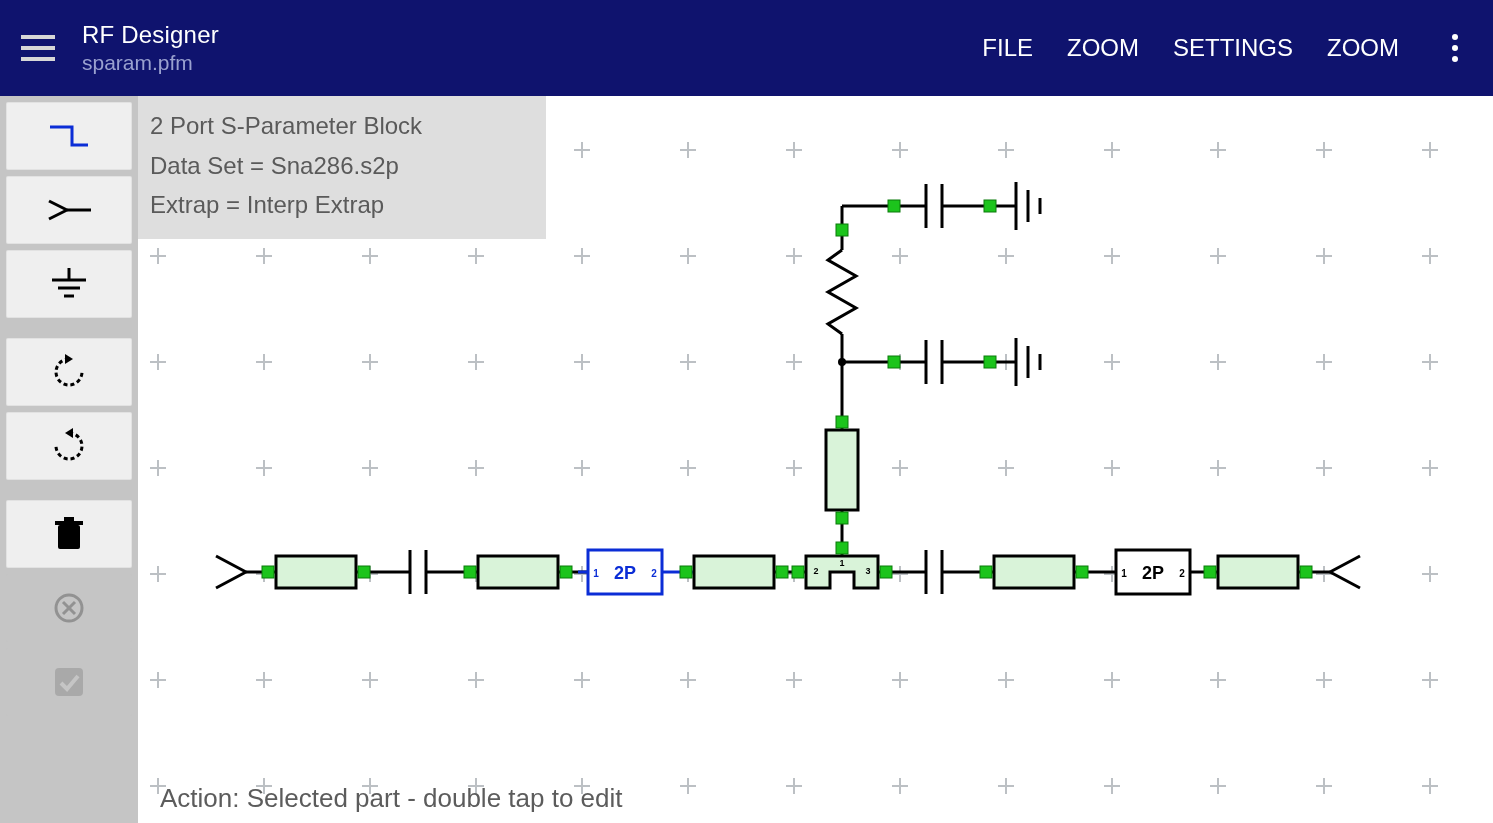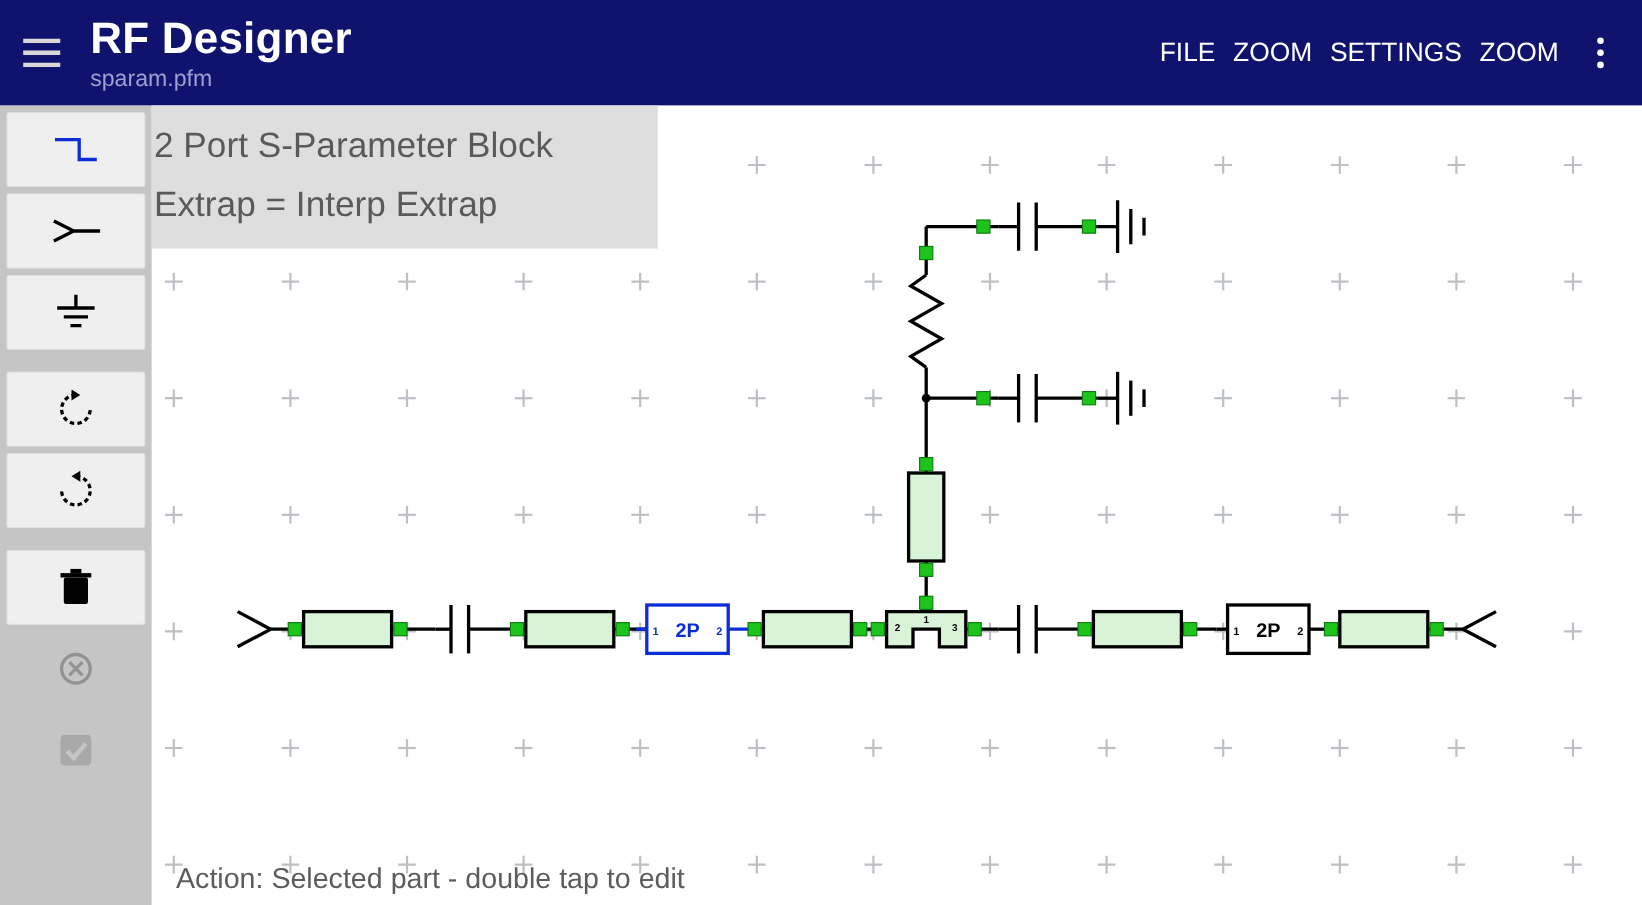--- a/index.html
+++ b/index.html
@@ -9,23 +9,23 @@
     height: 96px;
     background: #0f136e;
     display: flex;
     align-items: center;
     padding: 0 24px 0 14px;
     color: #ffffff;
   }
   .hamburger { width:48px; height:48px; display:flex; align-items:center; justify-content:center; cursor:pointer; }
   .hamburger svg { stroke:#d7d7d7; }
   .titles { margin-left: 20px; display:flex; flex-direction:column; }
-  .titles .app-title { font-size: 40px; font-weight: 700; letter-spacing:.2px; }
+  .titles .app-title { font-size: 24px; font-weight: 400; letter-spacing:.2px; }
   .titles .file-name { font-size: 21px; color:#9aa1cf; margin-top:2px; }
-  .menu { margin-left:auto; display:flex; align-items:center; gap:16px; font-size:24px; font-weight:500;justify-content:flex-end; }
+  .menu { margin-left:auto; display:flex; align-items:center; gap:34px; font-size:24px; font-weight:500;justify-content:flex-end; }
   .menu .menu-item { cursor:pointer; user-select:none; }
   .kebab { width:28px; display:flex; flex-direction:column; align-items:center; gap:5px; cursor:pointer; margin-left:8px; }
   .kebab span { width:6px; height:6px; border-radius:50%; background:#fff; display:block; }
 
   
   .body { display:flex; height: calc(823px - 96px); }
   .sidebar {
     width: 138px;
     background: #c5c5c5;
     display:flex; flex-direction:column; padding:6px 6px; gap:6px;
@@ -40,25 +40,25 @@
   }
   .tool-btn.disabled { background:#c5c5c5; box-shadow:none; }
   .tool-btn.disabled svg { opacity:.45; }
 
   .canvas-wrap { position:relative; flex:1; background:#ffffff; }
   .canvas-svg { position:absolute; inset:0; }
 
   .info-panel {
     position:absolute;
     left:0px; top:0px;
-    width:460px;
+    width:408px;
     background:#dedede;
-    padding:10px 18px 14px 2px;
+    padding:10px 18px 14px 12px;
     color:#5a5a5a;
-    font-size:32px;
+    font-size:24px;
     line-height:1.65;
   }
   .info-panel .row { white-space:nowrap; }
 
   .status-bar {
     position:absolute;
     left:0; right:0; bottom:0;
     height:50px;
     display:flex; align-items:center; justify-content:space-between;
     padding:0 22px;
@@ -476,20 +476,21 @@
 
         <text x="678" y="478" font-size="9" fill="#000" text-anchor="middle">2</text>
         <text x="730" y="478" font-size="9" fill="#000" text-anchor="middle">3</text>
         <text x="704" y="470" font-size="9" fill="#000" text-anchor="middle">1</text>
       </g>
 
     </svg>
 
     <div class="info-panel">
       <div class="row">2 Port S-Parameter Block</div>
+      <div class="row">Data Set = Sna286.s2p</div>
       <div class="row">Extrap =  Interp Extrap</div>
     </div>
 
     <div class="status-bar">
       <div>Action: Selected part - double tap to edit</div>
     </div>
 
   </div>
 </div>
 

